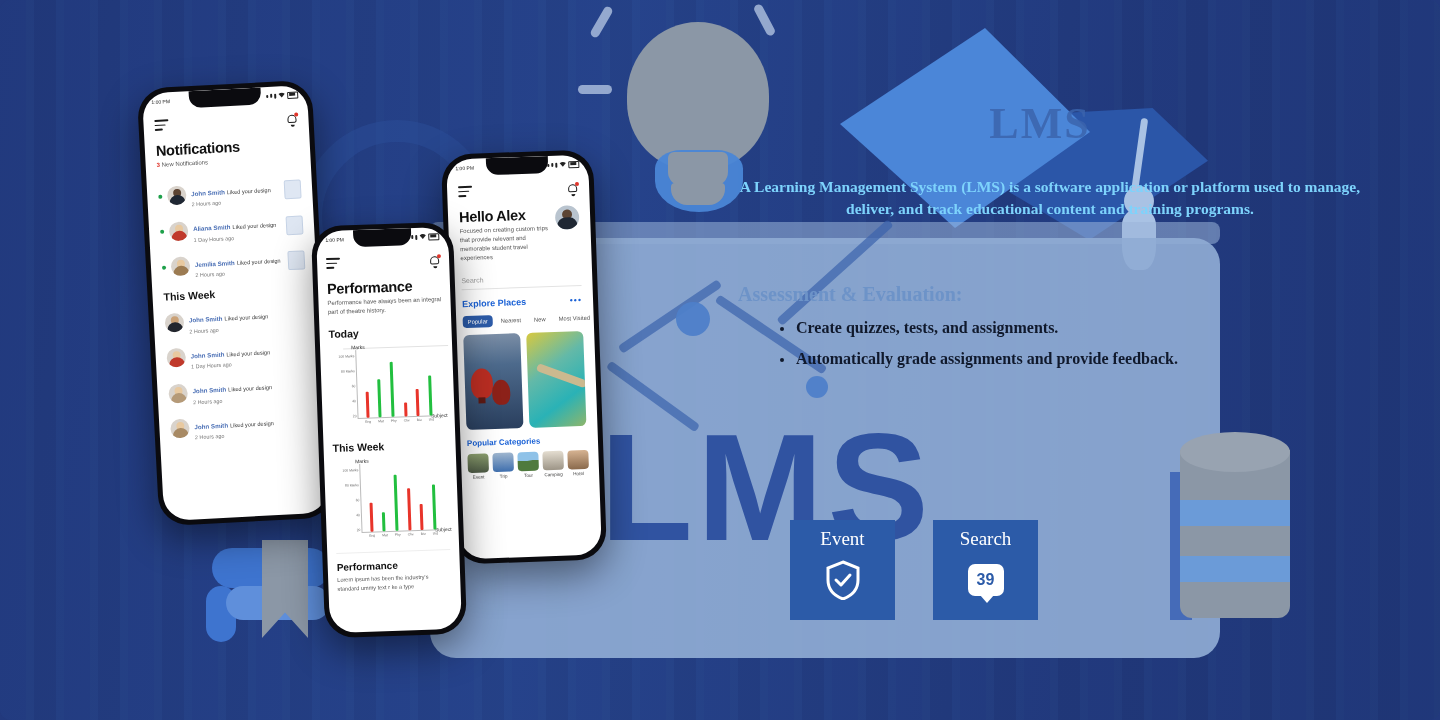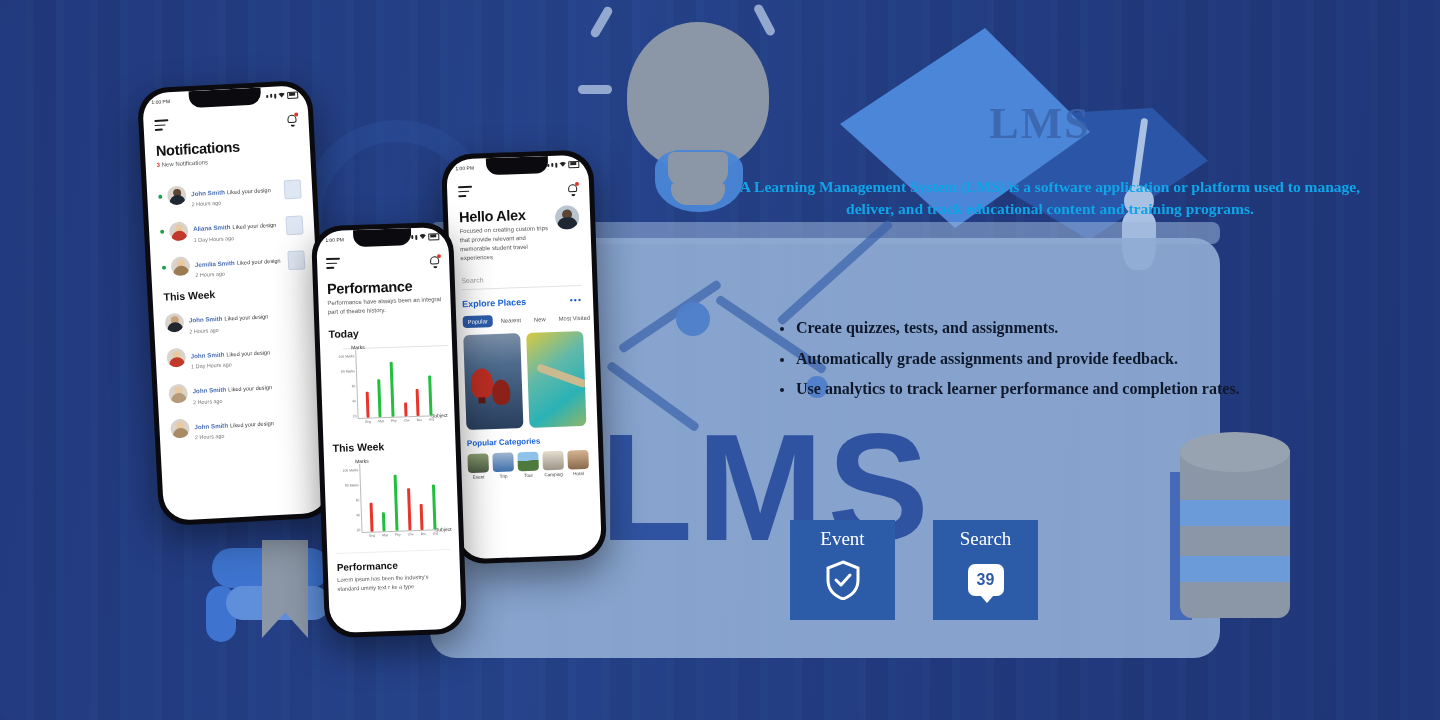--- a/index.html
+++ b/index.html
@@ -113,21 +113,21 @@
 
   
   .gear{
     position:absolute;border-radius:50%;
     border:22px solid #2d4f9c;opacity:.45;
   }
 
   
   .lead{
     position:absolute;left:735px;top:176px;width:630px;
-    text-align:center;color:#0ea5e9;font-weight:bold;font-size:15.5px;line-height:1.45;
+    text-align:center;color:#7dd3fc;font-weight:bold;font-size:15.5px;line-height:1.45;
     font-family:"Liberation Serif", serif;
   }
   .sec-title{
     position:absolute;left:738px;top:283px;
     font-family:"Liberation Serif", serif;font-weight:bold;font-size:20px;color:#6d93c8;
   }
   .bullets{position:absolute;left:772px;top:313px;width:620px;margin:6px;padding:0;list-style:none;}
   .bullets li{
     position:relative;padding-left:18px;margin-bottom:12.5px;
     font-family:"Liberation Serif", serif;font-weight:bold;font-size:16px;color:#10192c;
@@ -301,24 +301,24 @@
   <div class="deco db-band1"></div>
   <div class="deco db-band2"></div>
   <div class="deco db-top"></div>
 
   <div class="deco book-a"></div>
   <div class="deco book-c"></div>
   <div class="deco book-b"></div>
   <div class="deco bookmark"></div>
 
   <div class="lead">A Learning Management System (LMS) is a software application or platform used to manage, deliver, and track educational content and training programs.</div>
+  <div class="sec-title">Assessment &amp; Evaluation:</div>
   <ul class="bullets">
     <li>Create quizzes, tests, and assignments.</li>
     <li>Automatically grade assignments and provide feedback.</li>
-    <li>Use analytics to track learner performance and completion rates.</li>
   </ul>
 
   <div class="card" id="card-secure">
     <div class="card-label">Event</div>
     <div class="card-icon">
       <svg width="34" height="40" viewBox="0 0 34 40">
         <path d="M17 2 L32 8 V20 C32 30 25 36 17 39 C9 36 2 30 2 20 V8 Z" fill="none" stroke="#ffffff" stroke-width="3"></path>
         <path d="M10 20 L15 25 L24 15" fill="none" stroke="#ffffff" stroke-width="3" stroke-linecap="round" stroke-linejoin="round"></path>
       </svg>
     </div>

